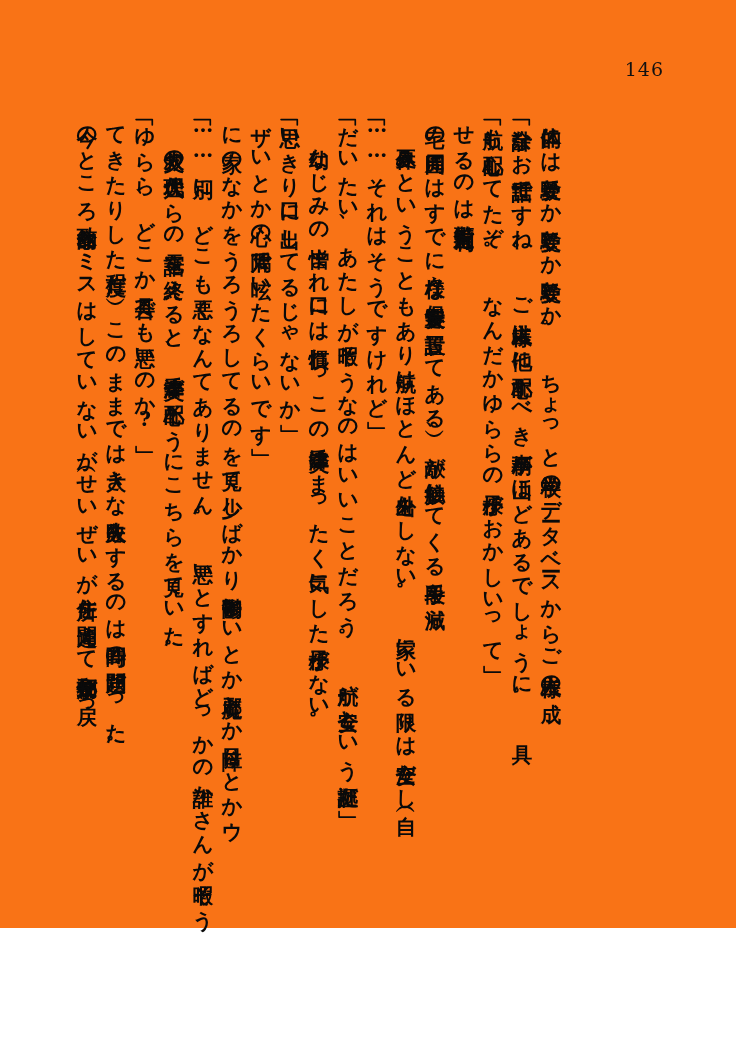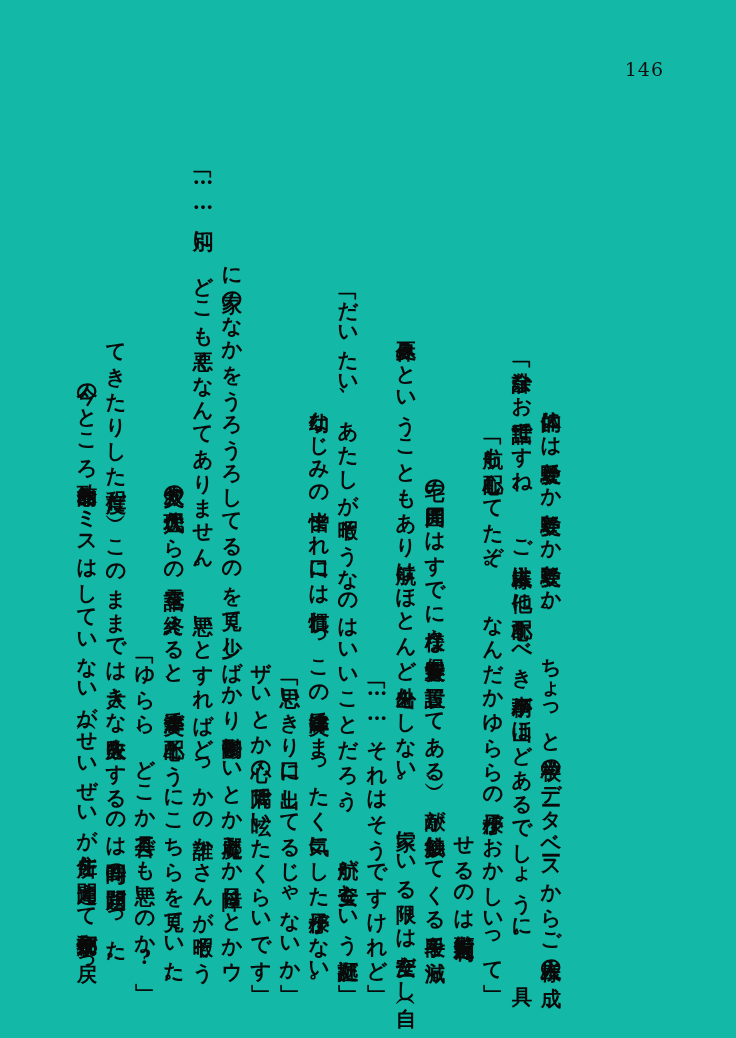--- a/index.html
+++ b/index.html
@@ -10,23 +10,22 @@
   body {
     width: 736px;
     height: 1038px;
     overflow: hidden;
     font-family: "DejaVu Serif", "Liberation Serif", serif;
     color: #000000;
   }
   #page {
     position: relative;
     width: 736px;
-    height: 1038px;
-    background: #14b8a6;
-    text-align: right;
+    height: 928px;
+    background: #f97316;
   }
   #page-number {
     position: absolute;
     top: 58px;
     right: 72px;
     font-size: 19px;
     letter-spacing: 1px;
     font-family: "DejaVu Serif", "Liberation Serif", serif;
     color: #111;
   }

